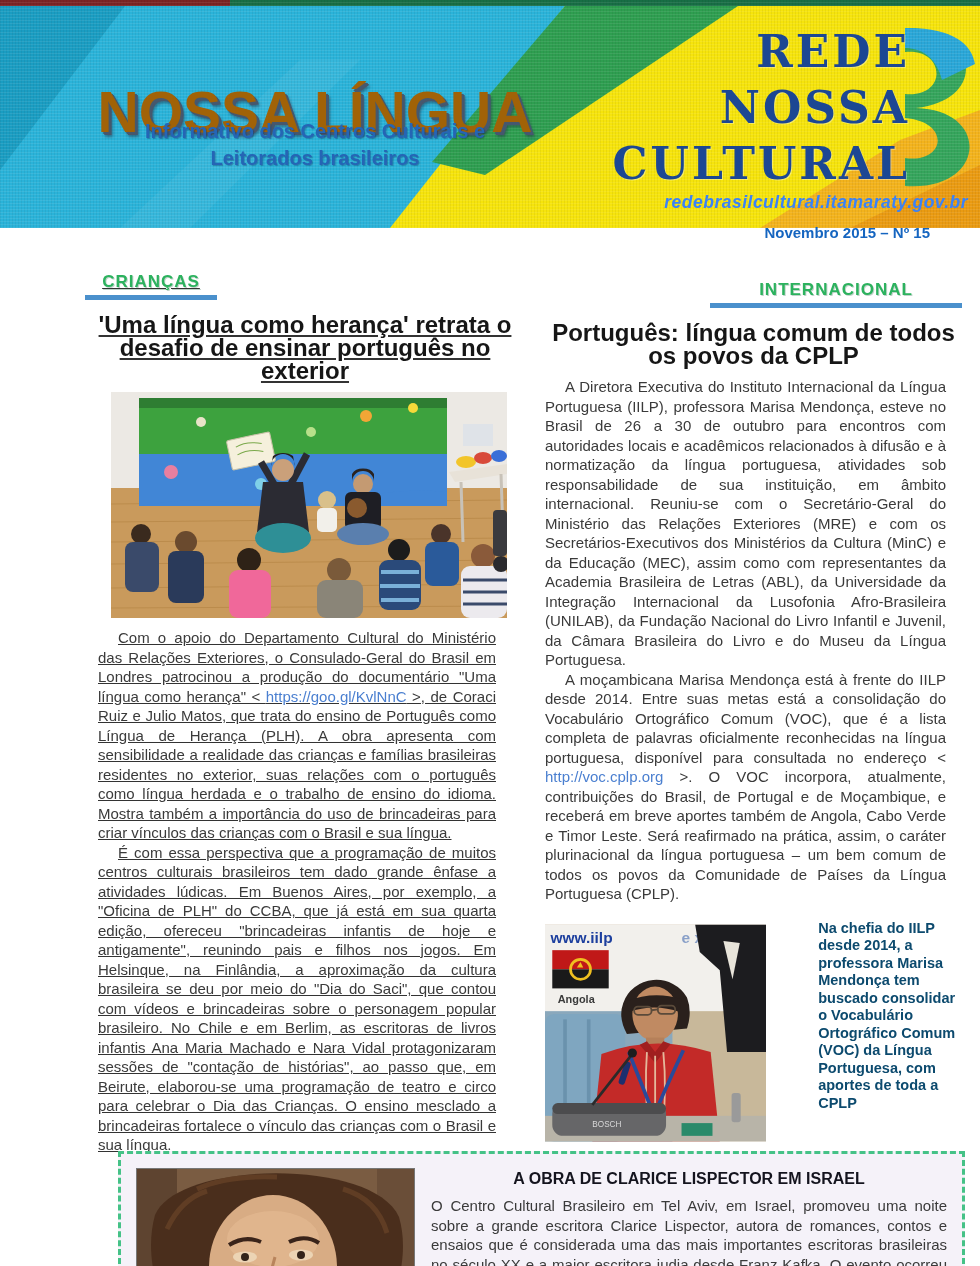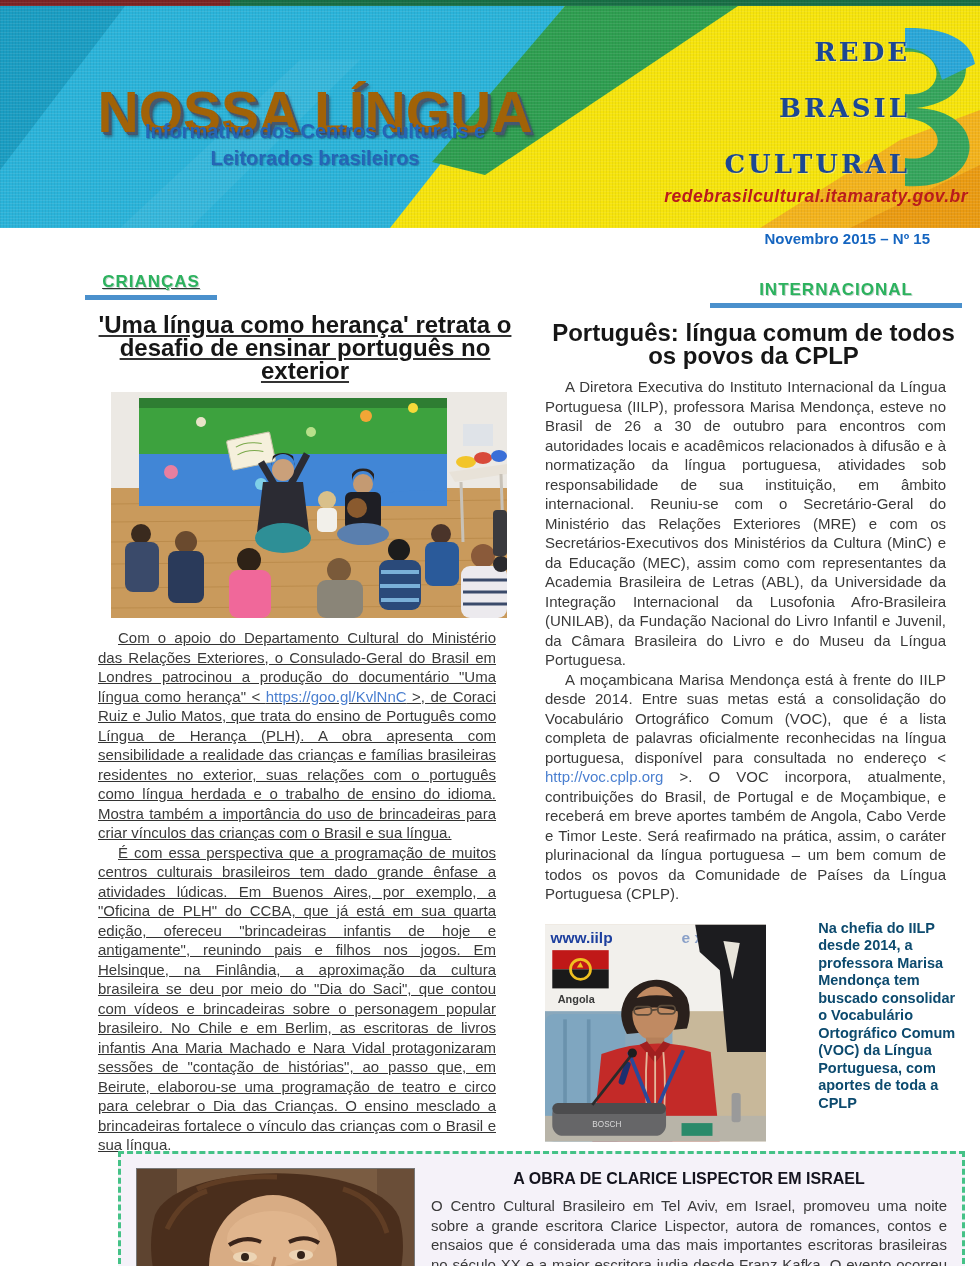--- a/index.html
+++ b/index.html
@@ -14,26 +14,26 @@
        repeating-linear-gradient(0deg, rgba(255,255,255,0.08) 0 1px, transparent 1px 3px),
        repeating-linear-gradient(90deg, rgba(0,0,0,0.05) 0 1px, transparent 1px 3px);}
   .mast-title{position:absolute;left:70px;top:46px;width:490px;text-align:center;
      font-size:57px;font-weight:bold;letter-spacing:0px;color:#a16207;line-height:1;
      text-shadow:2px 2px 0 #46586e,3px 3px 0 #46586e,4px 5px 3px rgba(40,55,75,.55);}
   .mast-sub{position:absolute;left:95px;top:118px;width:440px;text-align:center;
      font-size:20px;font-weight:bold;color:#2565b5;line-height:27px;
      text-shadow:1px 1px 1px rgba(15,40,90,.35);}
   .mast-logo{position:absolute;right:70px;top:24px;text-align:right;
      font-family:"DejaVu Serif","Liberation Serif",serif;font-weight:bold;
-     font-size:26px;line-height:56px;letter-spacing:3px;color:#1c4793;
+     font-size:44px;line-height:56px;letter-spacing:3px;color:#1c4793;
      text-shadow:1px 1px 0 rgba(255,255,255,.35);}
-  .mast-site{position:absolute;right:12px;top:186px;font-size:17.5px;font-style:italic;
-     font-weight:bold;color:#b91c1c;letter-spacing:.5px;}
-
-  .issue-date{position:absolute;top:230px;right:50px;font-size:15px;font-weight:bold;color:#1565c0;}
+  .mast-site{position:absolute;right:12px;top:192px;font-size:17.5px;font-style:italic;
+     font-weight:bold;color:#3b82f6;letter-spacing:.5px;}
+
+  .issue-date{position:absolute;top:224px;right:50px;font-size:15px;font-weight:bold;color:#1565c0;}
 
   
   .col{position:absolute;top:272px;}
   .col.left{left:98px;width:414px;text-decoration:underline;}
   .col.right{left:545px;width:417px;}
   .section-head{border-bottom:5px solid #4a90cc;text-align:center;padding-bottom:3px;
      font-size:17px;font-weight:bold;letter-spacing:1px;color:#2cb25e;
      text-shadow:1px 1px 0 rgba(0,80,40,.25);}
   .col.left .section-head{width:132px;margin-left:-13px;}
   .col.right .section-head{width:252px;margin-left:165px;margin-top:8px;}
@@ -78,21 +78,21 @@
       </g>
     </svg>
     <div class="texture"></div>
     <h1 class="mast-title">NOSSA LÍNGUA</h1>
     <div class="mast-sub">
       <div>Informativo dos Centros Culturais e</div>
       <div>Leitorados brasileiros</div>
     </div>
     <div class="mast-logo">
       <div>REDE</div>
-      <div>BRASIL</div>
+      <div>NOSSA</div>
       <div>CULTURAL</div>
     </div>
     <div class="mast-site">redebrasilcultural.itamaraty.gov.br</div>
   </header>
 
   <div class="issue-date">Novembro 2015 – Nº 15</div>
 
   <section class="col left">
     <div class="section-head">CRIANÇAS</div>
     <h2 class="article-title">'Uma língua como herança' retrata o desafio de ensinar português no exterior</h2>

